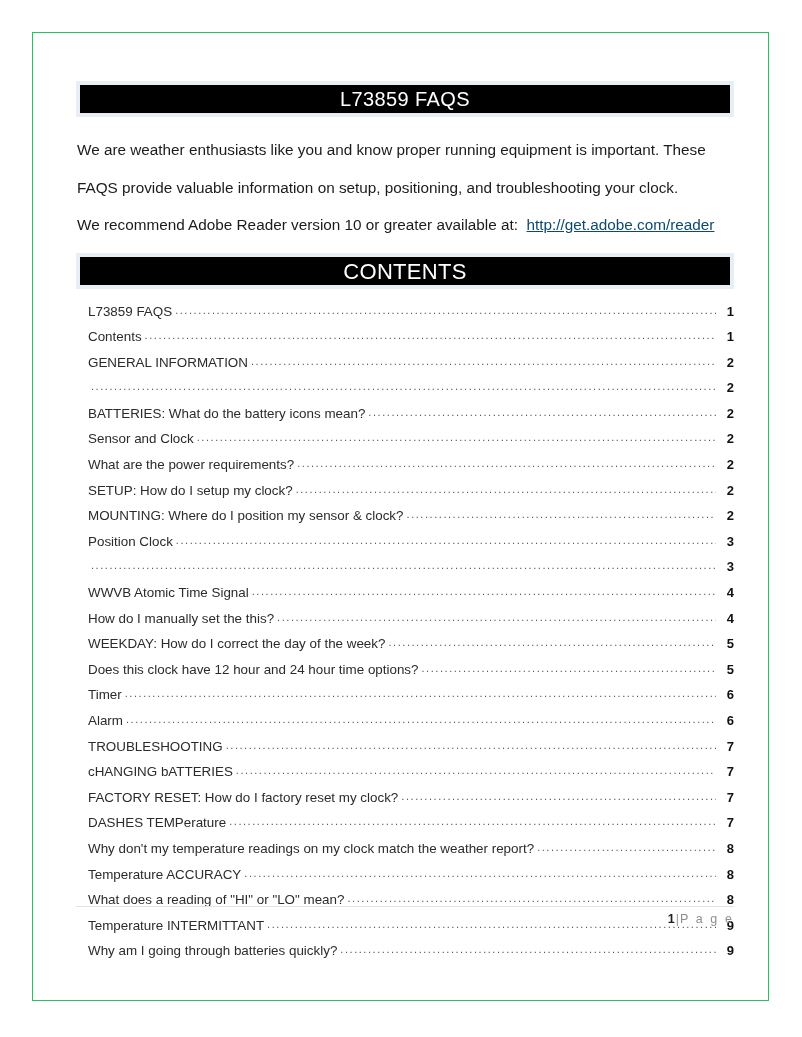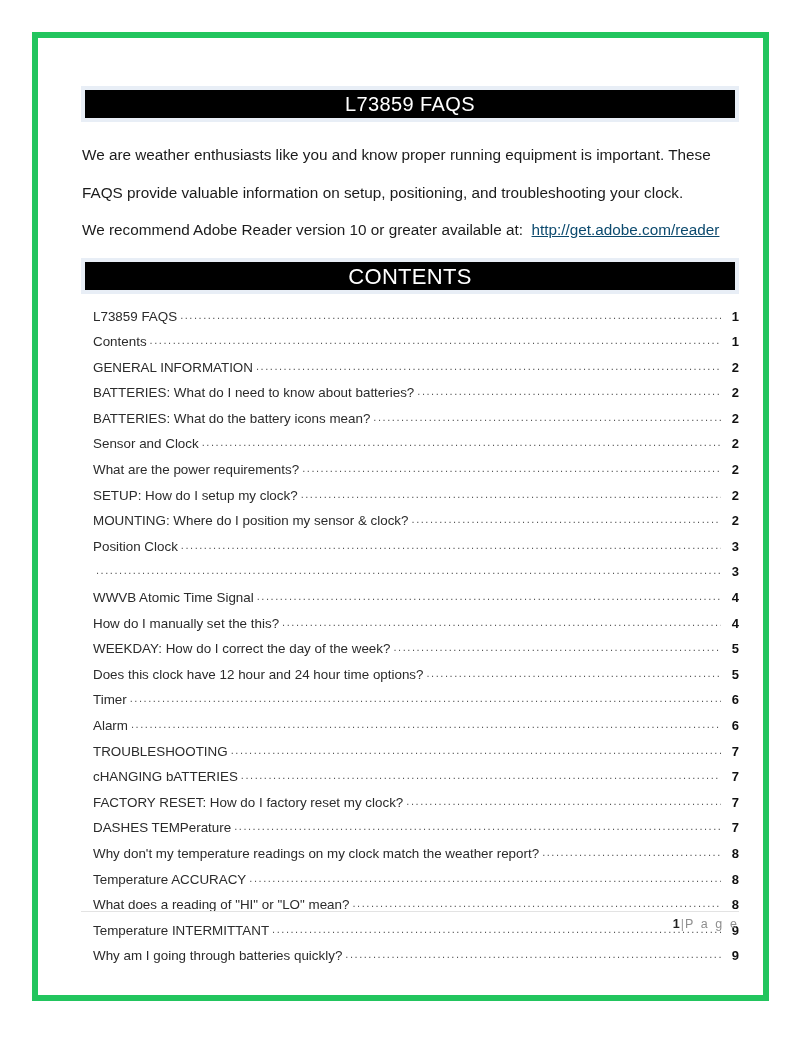--- a/index.html
+++ b/index.html
@@ -12,21 +12,21 @@
     height: 1037px;
     font-family: "Liberation Sans", sans-serif;
     -webkit-font-smoothing: antialiased;
   }
   .page {
     position: absolute;
     left: 32px;
     top: 32px;
     width: 737px;
     height: 969px;
-    border: 6px solid #22c55e;
+    border: 1px solid #22c55e;
     background: #ffffff;
     box-sizing: border-box;
   }
   .content {
     position: absolute;
     left: 43px;
     top: 48px;
     width: 658px;
   }
   
@@ -148,21 +148,20 @@
           <span class="toc-label">Contents </span>
           <span class="toc-dots">...............................................................................................................................................................</span>
           <span class="toc-page">1</span>
         </div>
         <div class="toc-row">
           <span class="toc-label">GENERAL INFORMATION </span>
           <span class="toc-dots">...............................................................................................................................................................</span>
           <span class="toc-page">2</span>
         </div>
         <div class="toc-row">
-          <span class="toc-label">BATTERIES: What do I need to know about batteries?</span>
           <span class="toc-dots">...............................................................................................................................................................</span>
           <span class="toc-page">2</span>
         </div>
         <div class="toc-row">
           <span class="toc-label">BATTERIES: What do the battery icons mean? </span>
           <span class="toc-dots">...............................................................................................................................................................</span>
           <span class="toc-page">2</span>
         </div>
         <div class="toc-row">
           <span class="toc-label">Sensor and Clock </span>

